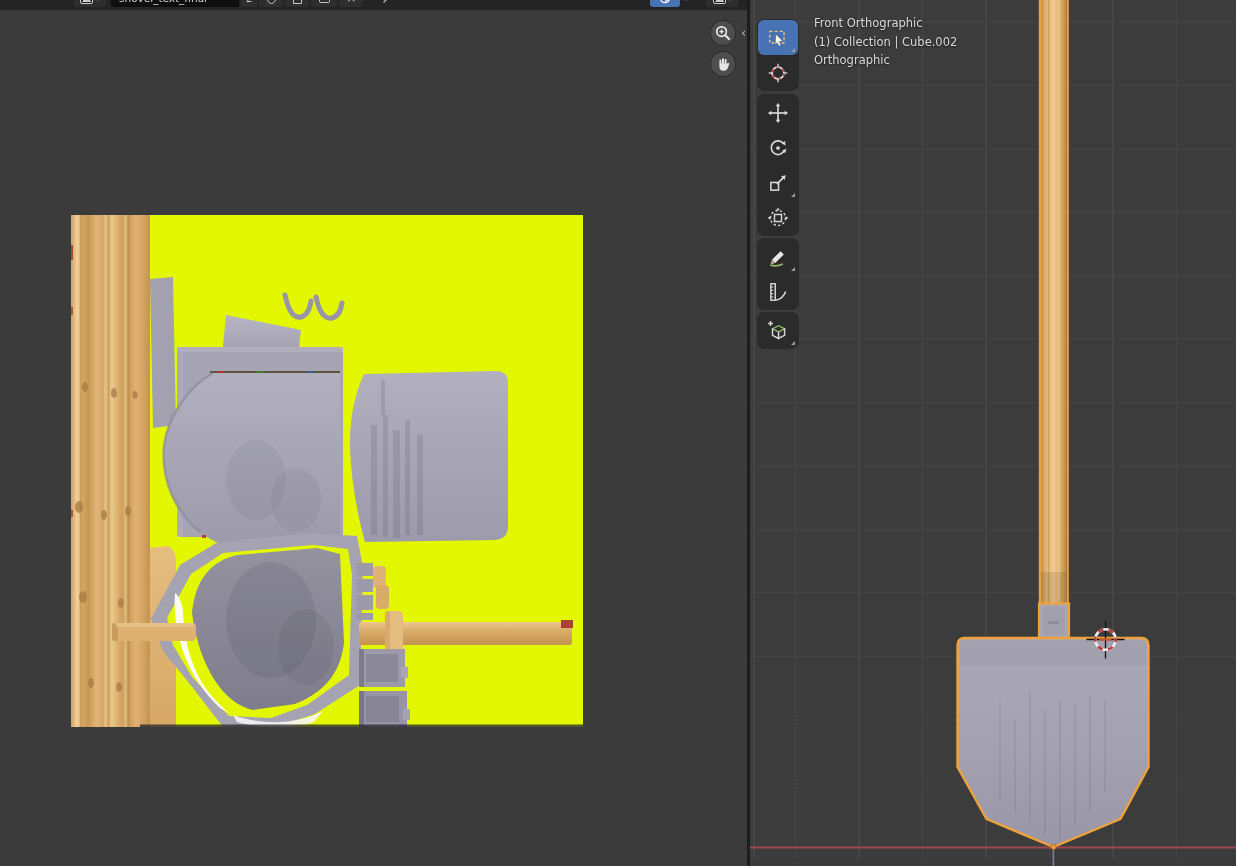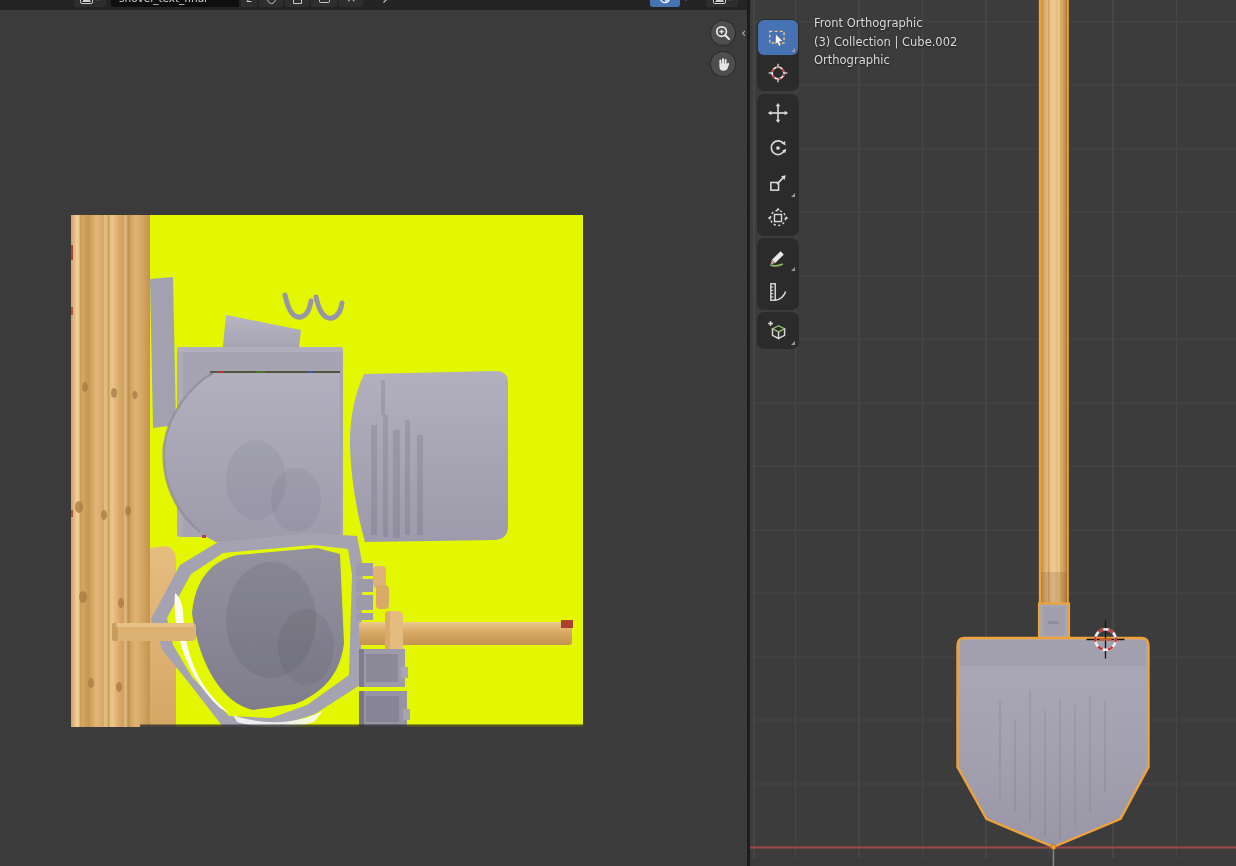--- a/index.html
+++ b/index.html
@@ -349,21 +349,21 @@
         <line x1="355.5" y1="620.5" x2="355.5" y2="658.5" stroke="#141414" stroke-width="1.3"></line>
         <line x1="336.5" y1="639.5" x2="374.5" y2="639.5" stroke="#141414" stroke-width="1.3"></line>
         <circle cx="355.5" cy="639.5" r="10.2" fill="none" stroke="#ececec" stroke-width="2.6"></circle>
         <circle cx="355.5" cy="639.5" r="10.2" fill="none" stroke="#c13b3b" stroke-width="2.6" stroke-dasharray="5.35 5.35" stroke-dashoffset="2.6"></circle>
         <line x1="349.5" y1="639.5" x2="361.5" y2="639.5" stroke="#cd5a30" stroke-width="2.2"></line>
       </g>
     </svg>
 
     <div class="abs" id="view-overlay">
       <div>Front Orthographic</div>
-      <div>(3) Collection | Cube.002</div>
+      <div>(1) Collection | Cube.002</div>
       <div>Orthographic</div>
     </div>
 
     <div class="abs tool-group" style="top:20px;">
       <div class="tool-btn active">
         <svg width="22" height="22" viewBox="0 0 20 20">
           <rect x="2.5" y="4" width="13" height="10.5" fill="none" stroke="#f3c27e" stroke-width="1.3" stroke-dasharray="2.6 2"></rect>
           <path d="M8,6.5 L14.3,12.8 L11.2,13.2 L12.8,16.6 L10.9,17.4 L9.5,14 L7.4,15.8 Z" fill="#ffffff" stroke="#444" stroke-width=".4"></path>
         </svg>
           <span class="tri"></span>

